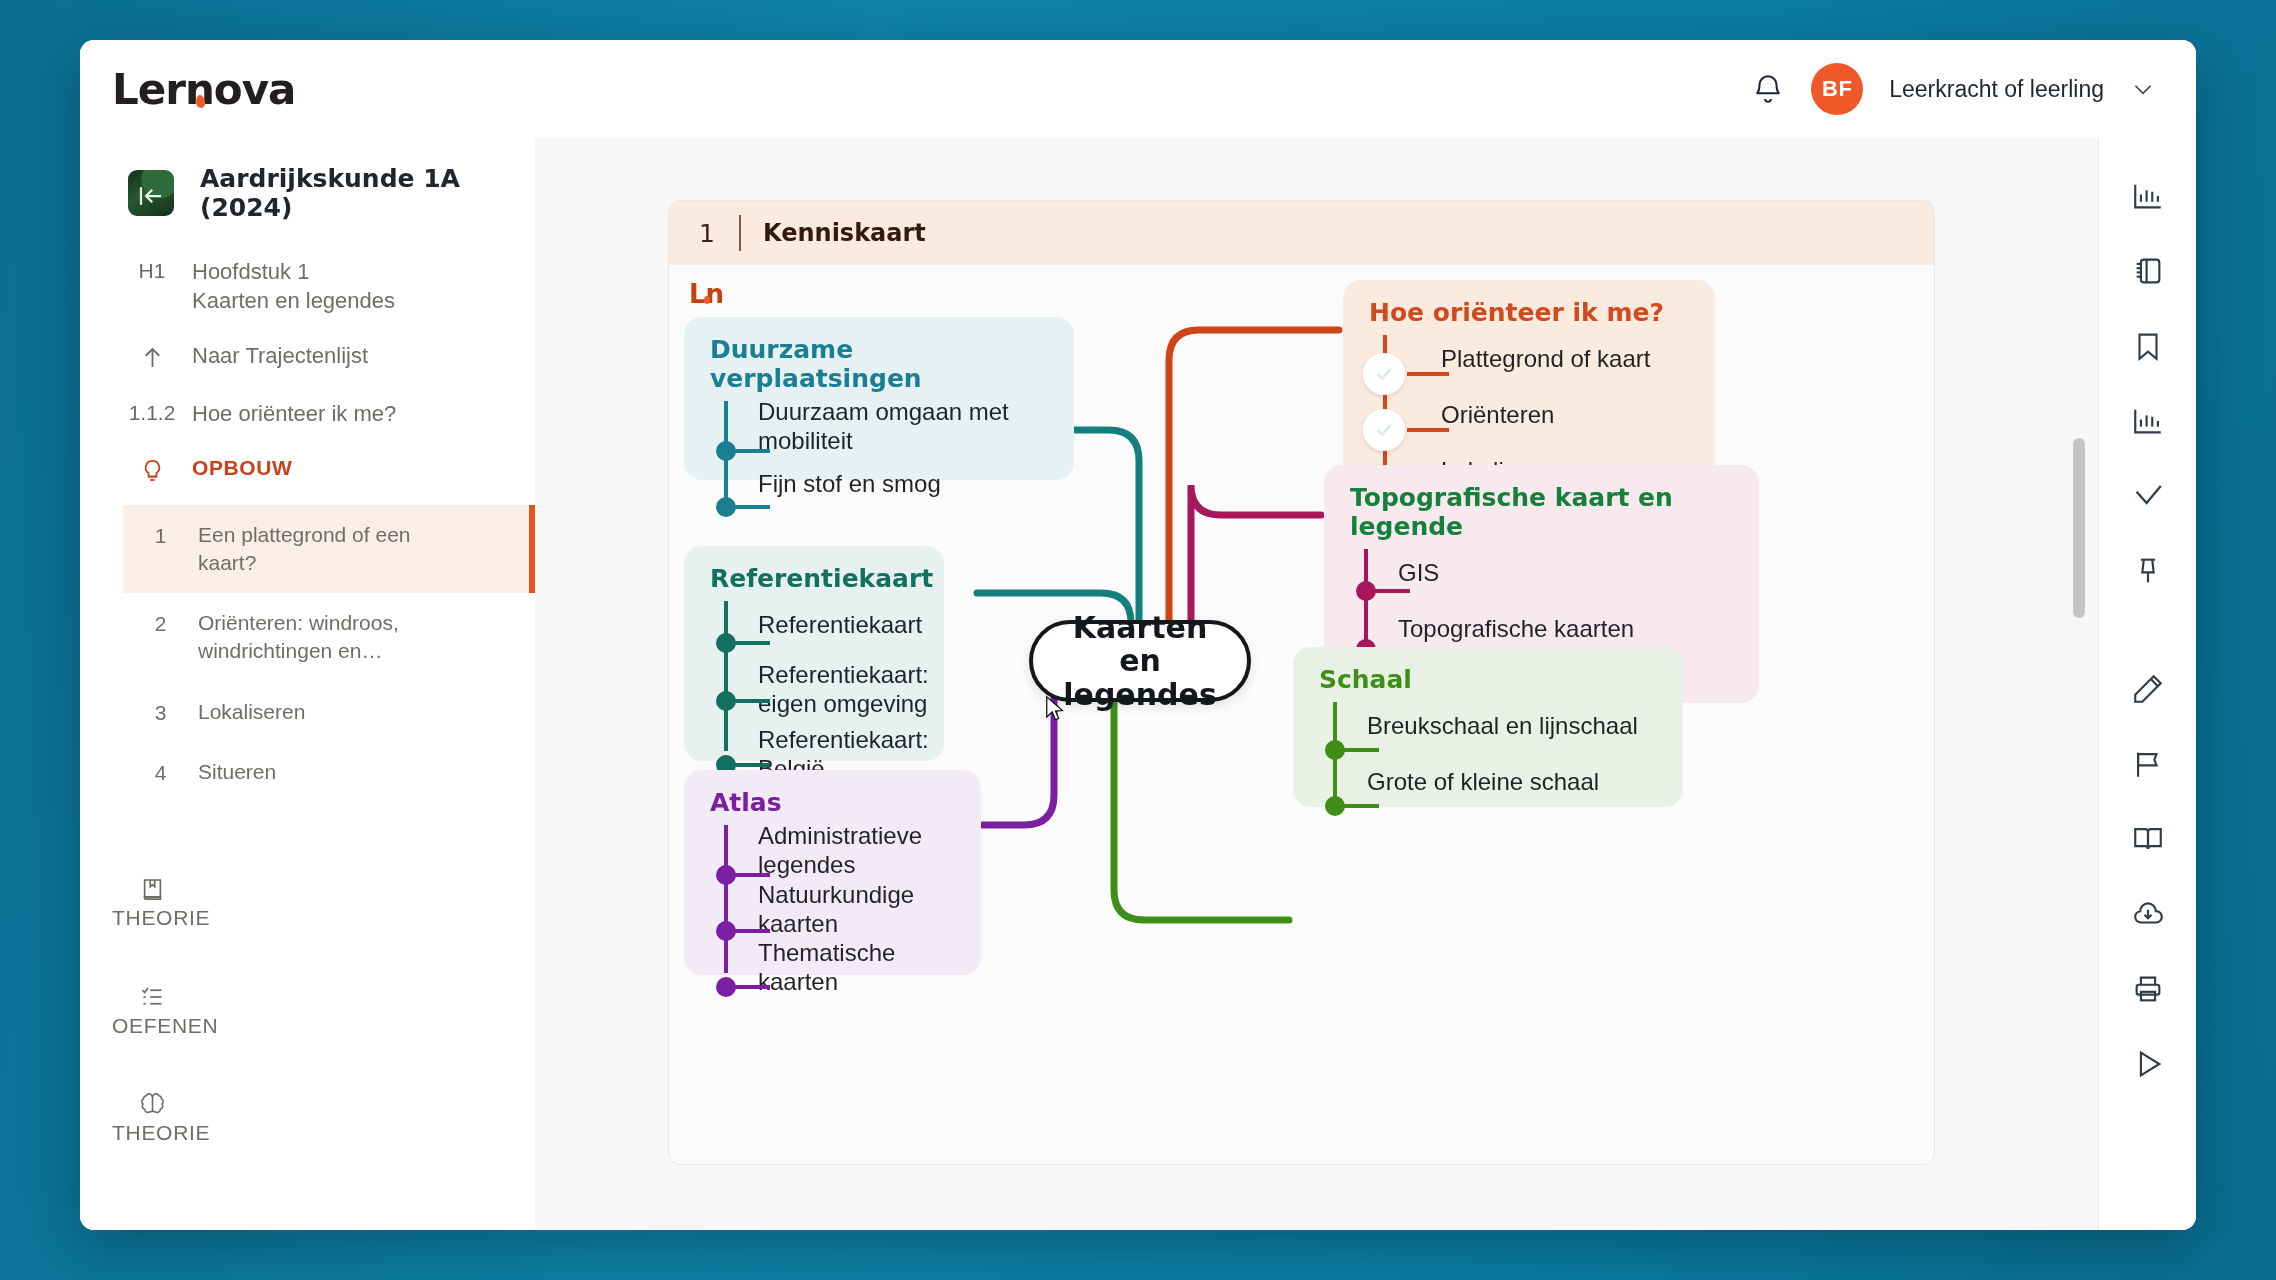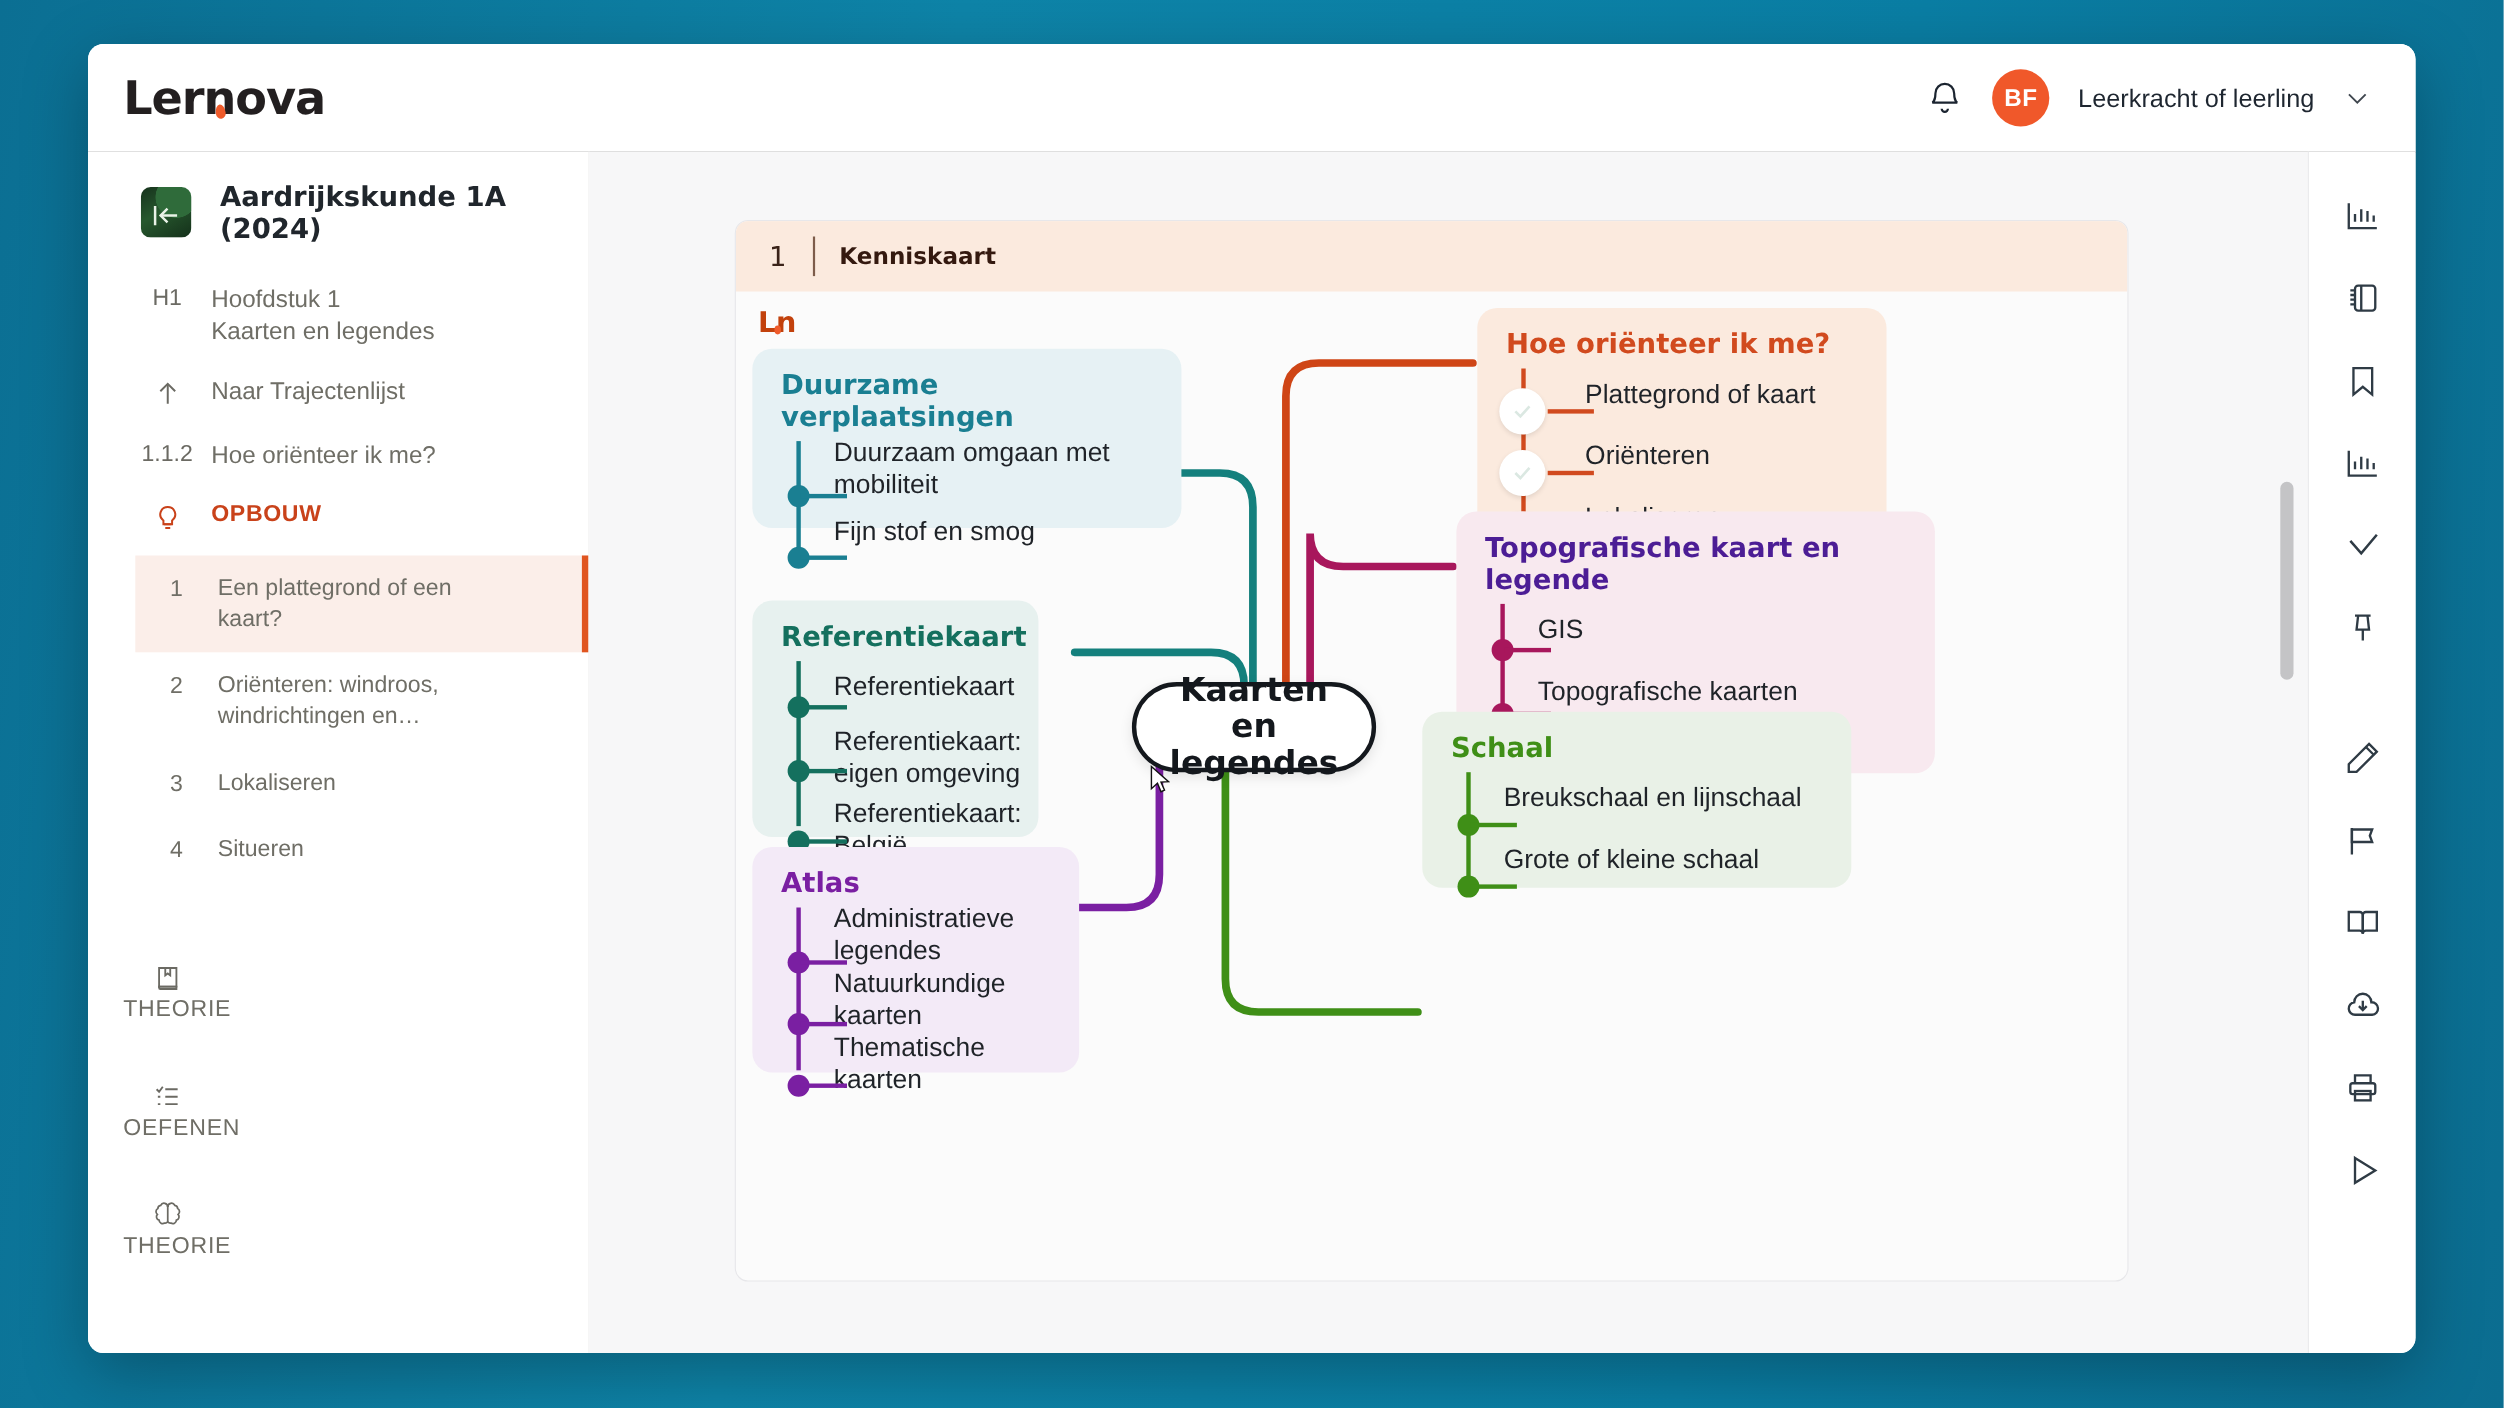--- a/index.html
+++ b/index.html
@@ -79,21 +79,21 @@
   }
   .card{
     position:absolute;left:133px;top:62px;width:1265px;height:963px;
     background:#fbfbfb;border:1px solid #e7e7ea;border-radius:12px;overflow:hidden;
   }
   .card-head{
     height:64px;background:#fbeade;display:flex;align-items:center;padding-left:30px;
   }
   .card-head .n{font-size:25px;color:#3a2218;width:40px;font-family:"DejaVu Sans",sans-serif;}
   .card-head .bar{width:2px;height:36px;background:#7d5c4a;margin-right:22px;}
-  .card-head .t{font-size:21px;font-weight:700;color:#34190f;font-family:"DejaVu Sans",sans-serif;}
+  .card-head .t{font-size:24px;font-weight:700;color:#34190f;font-family:"DejaVu Sans",sans-serif;}
   .watermark{
     position:absolute;left:20px;top:78px;font-size:26px;font-weight:700;color:#c2410c;
     font-family:"DejaVu Sans",sans-serif;
   }
   .watermark .d{
     position:absolute;left:15px;top:17px;width:6px;height:8px;border-radius:50%;background:#ef5b2b;
   }
   .mindmap{position:absolute;left:0;top:64px;right:0;bottom:0;}
   .mindmap svg.links{position:absolute;left:0;top:0;width:100%;height:100%;}
   .node{position:absolute;border-radius:18px;padding:18px 26px 26px 26px;box-sizing:border-box;}
@@ -391,21 +391,21 @@
                     <path d="M5 12l5 5 9-10"></path>
                   </svg>
               </span>
               <span class="tick" style="top:209px;left:38px;background:#d14a1e;"></span>
               <span class="txt" style="margin-left:24px;">Situeren</span>
             </div>
           </div>
         </div>
 
         <div class="node" style="left:655px;top:200px;width:435px;height:238px;background:#f8e9ef;">
-          <div class="title" style="color:#4c1d95;">Topografische kaart en legende</div>
+          <div class="title" style="color:#15803d;">Topografische kaart en legende</div>
           <div class="items">
             <div class="spine" style="top:4px;height:150px;background:#a8175c;"></div>
             <div class="item">
               <span class="dotmark" style="top:36px;background:#a8175c;"></span>
               <span class="tick" style="top:44px;background:#a8175c;"></span>
               <span class="txt">GIS</span>
             </div>
             <div class="item">
               <span class="dotmark" style="top:94px;background:#a8175c;"></span>
               <span class="tick" style="top:102px;background:#a8175c;"></span>

